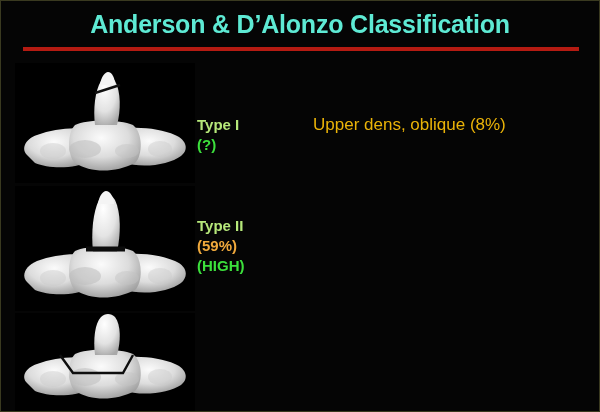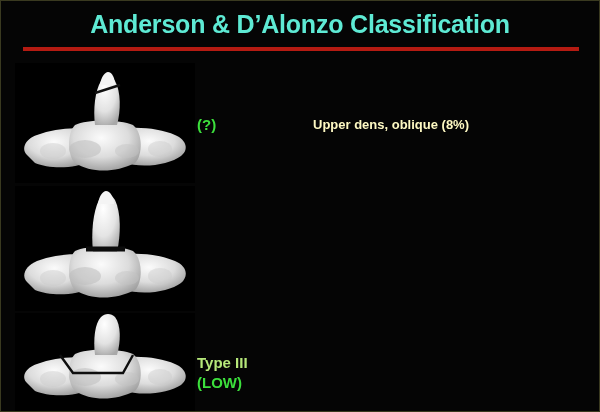--- a/index.html
+++ b/index.html
@@ -59,23 +59,23 @@
     line-height:20px;
   }
   .type-name { color:#b6e87a; white-space:nowrap; }
   .type-pct-orange { color:#f0a93c; white-space:nowrap; }
   .type-note-green { color:#3ce03c; white-space:nowrap; }
 
   .desc {
     position:absolute;
     left:312px; top:0;
     width:280px;
-    color:#fef9c3;
-    font-size:13px;
-    font-weight:bold;
+    color:#eab308;
+    font-size:17px;
+    font-weight:normal;
     line-height:20px;
     white-space:nowrap;
   }
   
   #row-0 .type-block, #row-0 .desc { top:52px; }
   #row-1 .type-block, #row-1 .desc { top:30px; }
   #row-2 .type-block, #row-2 .desc { top:40px; }
 </style>
 </head>
 <body>
@@ -118,20 +118,21 @@
         <ellipse cx="70" cy="86" rx="16" ry="9" fill="#bdbdbd" opacity="0.55"></ellipse>
         <ellipse cx="112" cy="88" rx="12" ry="7" fill="#c4c4c4" opacity="0.45"></ellipse>
         <ellipse cx="38" cy="88" rx="13" ry="8" fill="#c9c9c9" opacity="0.4"></ellipse>
         <ellipse cx="145" cy="86" rx="12" ry="8" fill="#c9c9c9" opacity="0.4"></ellipse>
 
         <line x1="80" y1="30" x2="105" y2="22" stroke="#111" stroke-width="2.4"></line>
       </svg>
     </div>
 
     <div class="type-block">
+      <div class="type-name">Type I</div>
       <div class="type-note-green">(?)</div>
     </div>
 
     <div class="desc">Upper dens, oblique (8%)</div>
   </div>
 
   <div class="row" id="row-1">
 
     <div class="photo">
       <svg viewBox="0 0 180 125" preserveAspectRatio="none">
@@ -156,20 +157,25 @@
         <path d="M83,18 C84,10 88,5 91,5 C95,5 99,11 99,18 Z" fill="#f4f4f4"></path>
         <ellipse cx="70" cy="90" rx="16" ry="9" fill="#bdbdbd" opacity="0.55"></ellipse>
         <ellipse cx="112" cy="92" rx="12" ry="7" fill="#c4c4c4" opacity="0.45"></ellipse>
         <ellipse cx="38" cy="92" rx="13" ry="8" fill="#c9c9c9" opacity="0.4"></ellipse>
         <ellipse cx="145" cy="90" rx="12" ry="8" fill="#c9c9c9" opacity="0.4"></ellipse>
 
         <line x1="71" y1="63" x2="110" y2="63" stroke="#0c0c0c" stroke-width="5"></line>
       </svg>
     </div>
 
+    <div class="type-block">
+      <div class="type-name">Type II</div>
+      <div class="type-pct-orange">(59%)</div>
+      <div class="type-note-green">(HIGH)</div>
+    </div>
 
   </div>
 
   <div class="row" id="row-2">
 
     <div class="photo">
       <svg viewBox="0 0 180 98" preserveAspectRatio="none">
         <defs>
           <radialGradient id="boneG3" cx="45%" cy="35%" r="70%">
             <stop offset="0%" stop-color="#fbfbfb"></stop>
@@ -189,20 +195,16 @@
         <path d="M80,42 C78,26 80,10 86,4 C90,0 96,0 100,4 C106,12 106,28 102,42 Z" fill="url(#densG3)"></path>
         <ellipse cx="70" cy="64" rx="16" ry="9" fill="#bdbdbd" opacity="0.55"></ellipse>
         <ellipse cx="112" cy="66" rx="12" ry="7" fill="#c4c4c4" opacity="0.45"></ellipse>
         <ellipse cx="38" cy="66" rx="13" ry="8" fill="#c9c9c9" opacity="0.4"></ellipse>
         <ellipse cx="145" cy="64" rx="12" ry="8" fill="#c9c9c9" opacity="0.4"></ellipse>
 
         <path d="M45,42 L58,60 L108,60 L118,42" fill="none" stroke="#0e0e0e" stroke-width="2.4" stroke-linejoin="miter"></path>
       </svg>
     </div>
 
-    <div class="type-block">
-      <div class="type-name">Type III</div>
-      <div class="type-note-green">(LOW)</div>
-    </div>
 
   </div>
 
 </div>
 
 </body></html>

